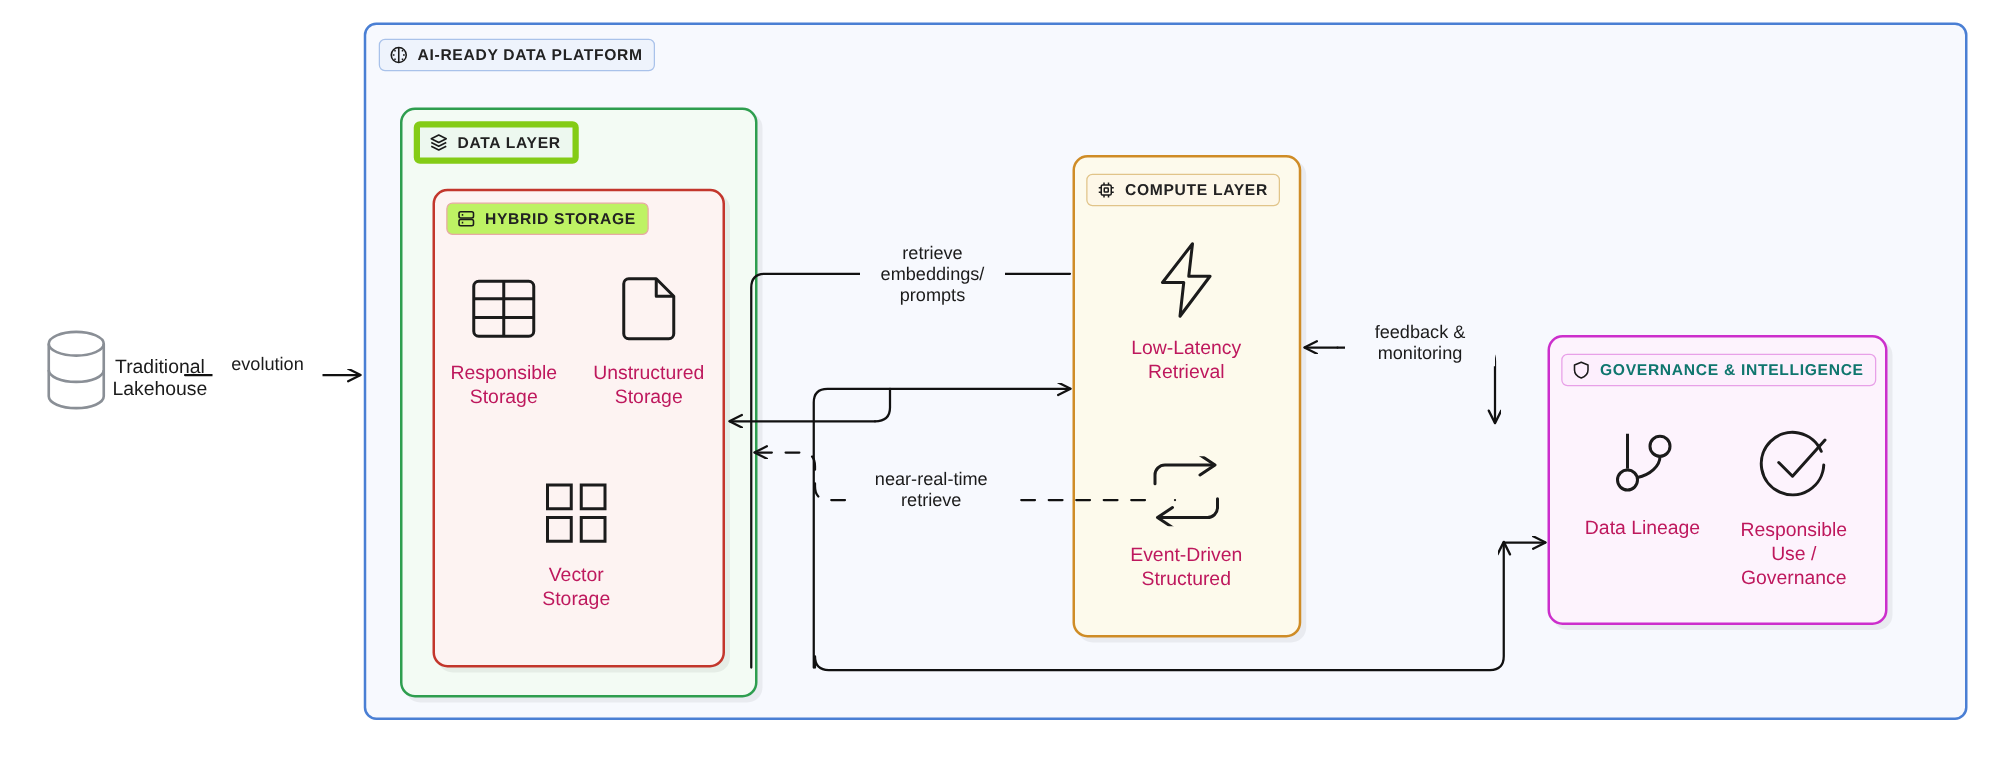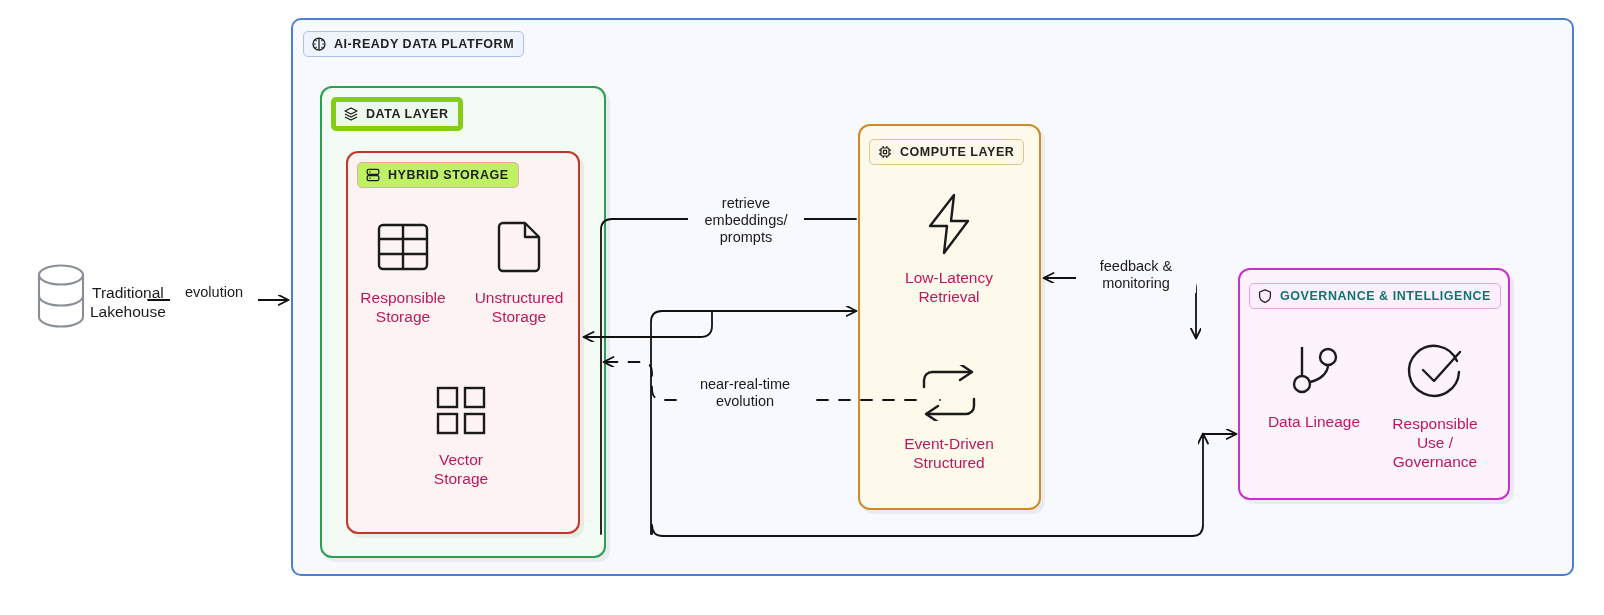--- a/index.html
+++ b/index.html
@@ -252,17 +252,17 @@
     <span class="ncap">Responsible
 Use /
 Governance</span>
   </div>
 
   <div class="edge-label" id="lbl-evolution">evolution</div>
   <div class="edge-label" id="lbl-retrieve">retrieve
 embeddings/
 prompts</div>
   <div class="edge-label" id="lbl-nearreal">near-real-time
-evolution</div>
+retrieve</div>
   <div class="edge-label" id="lbl-feedback">feedback &amp;
 monitoring</div>
 
 </div>
 
 </body></html>

